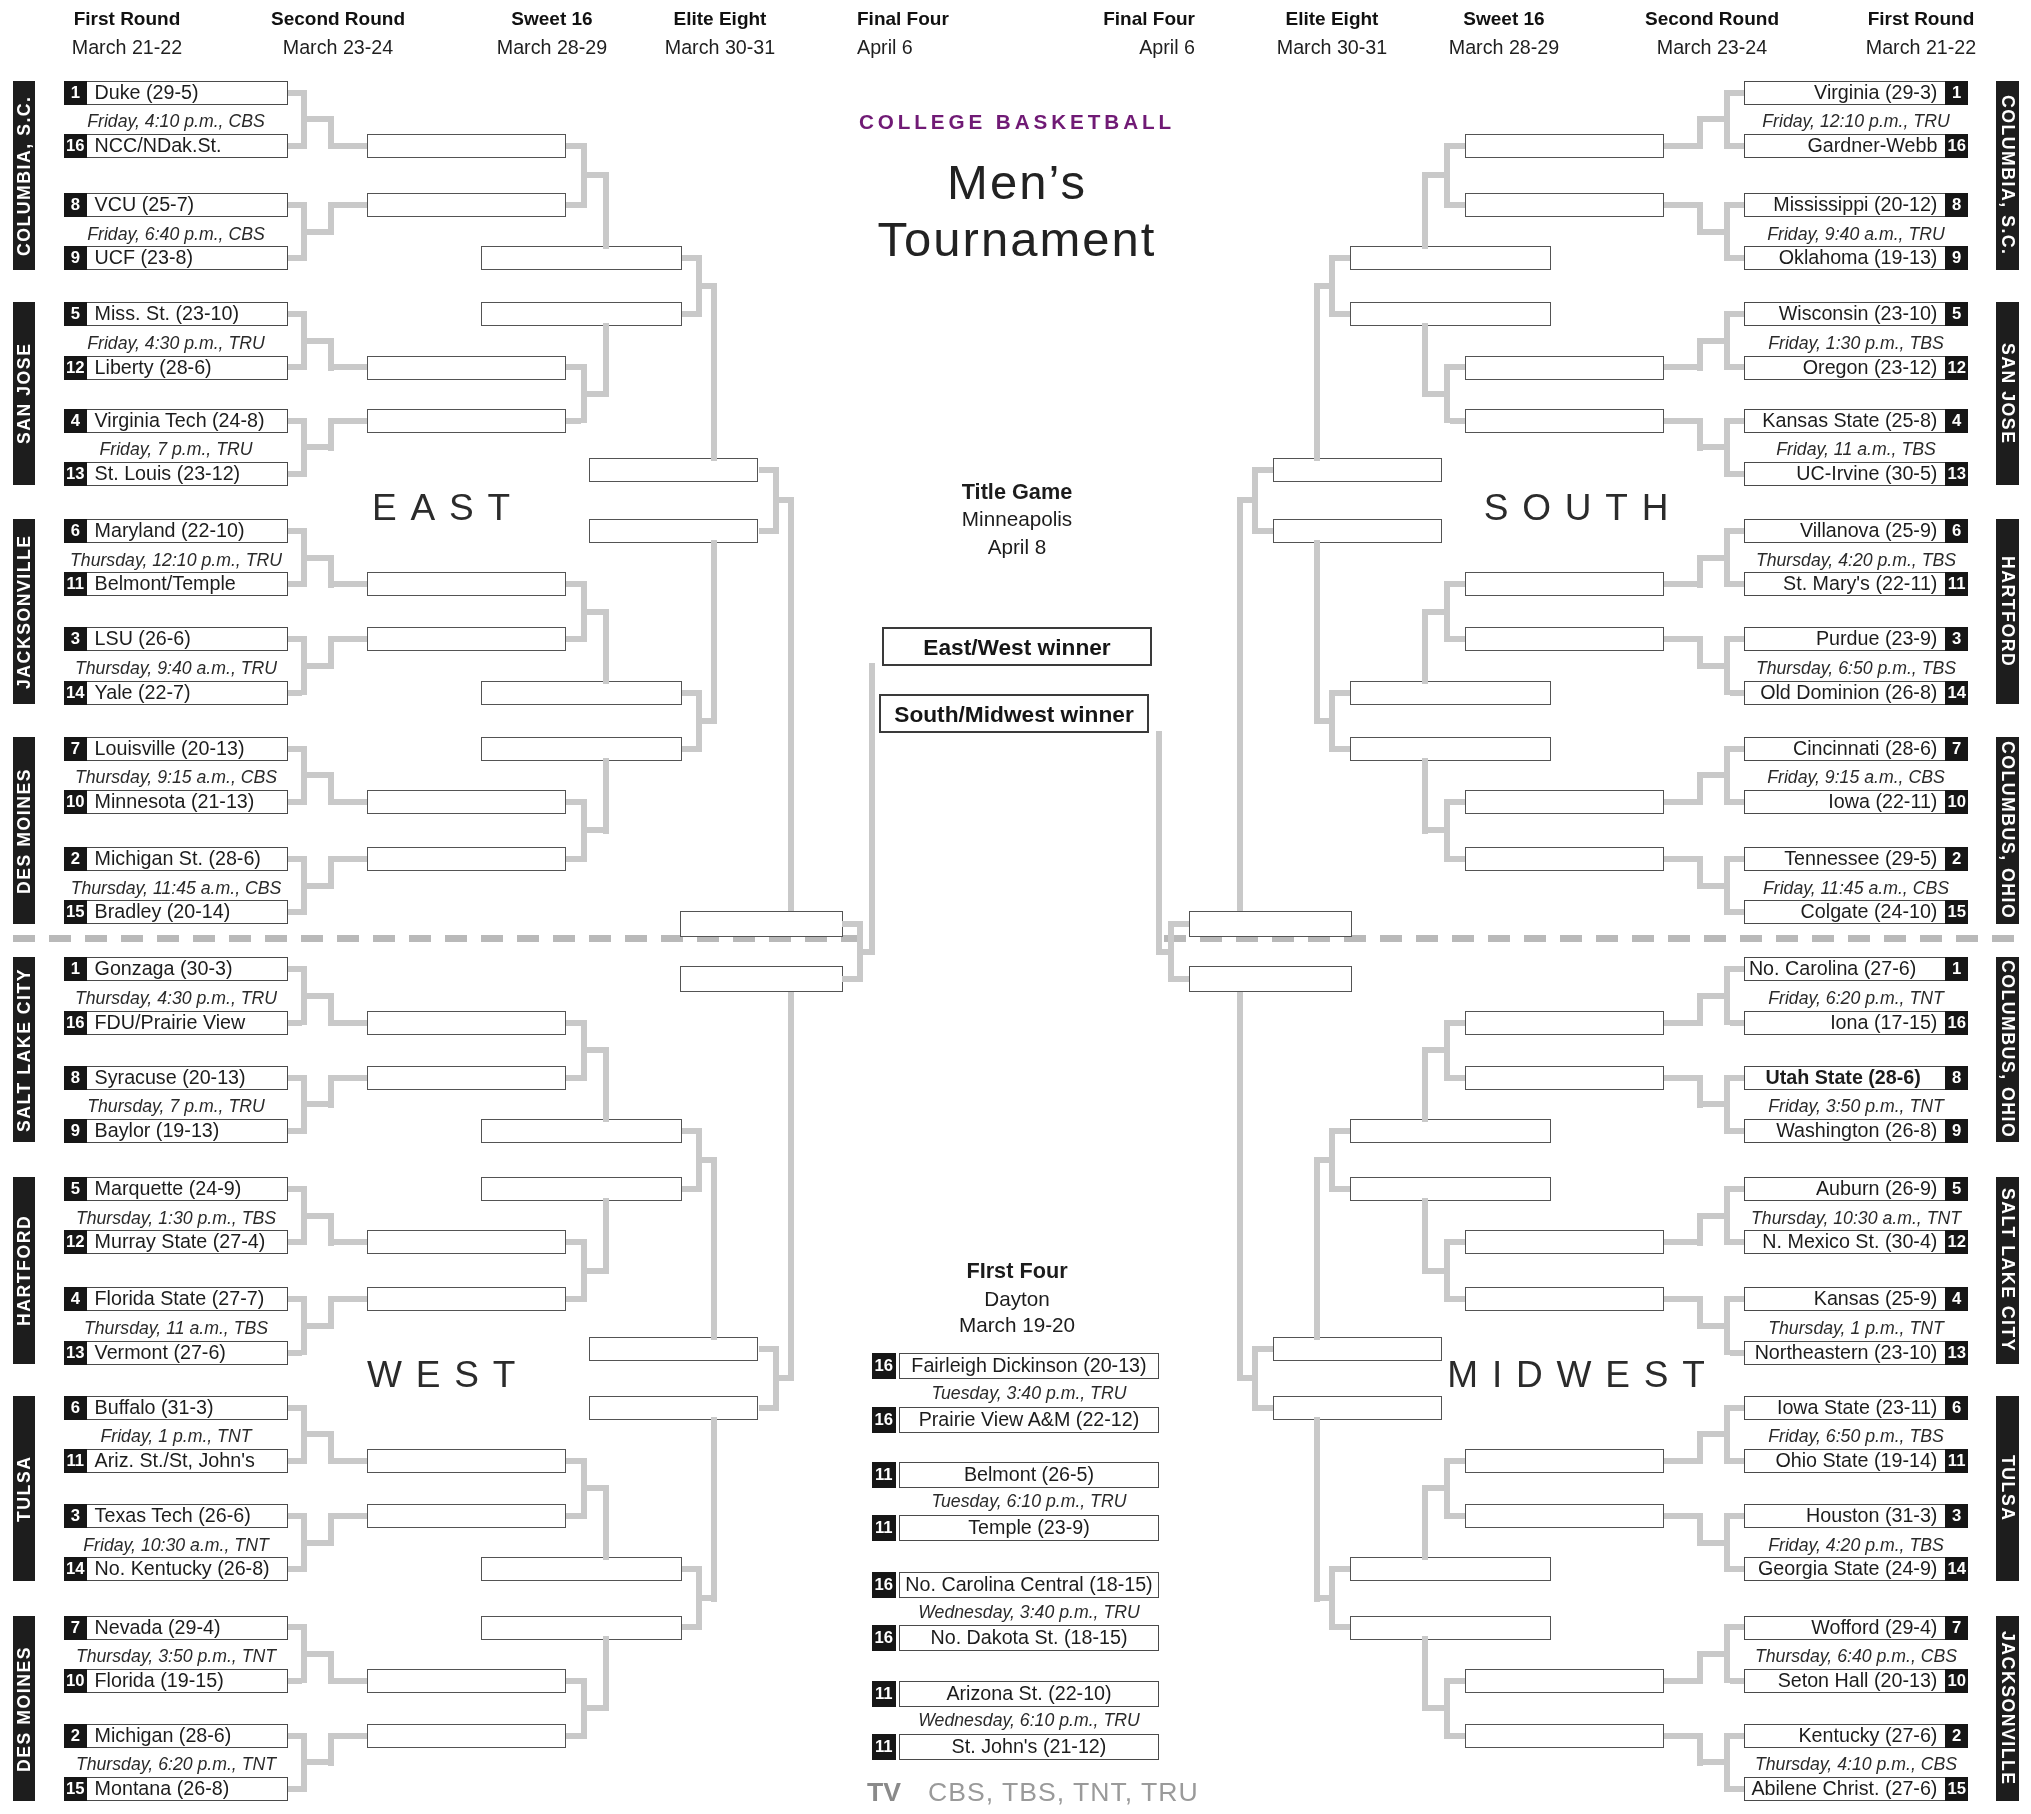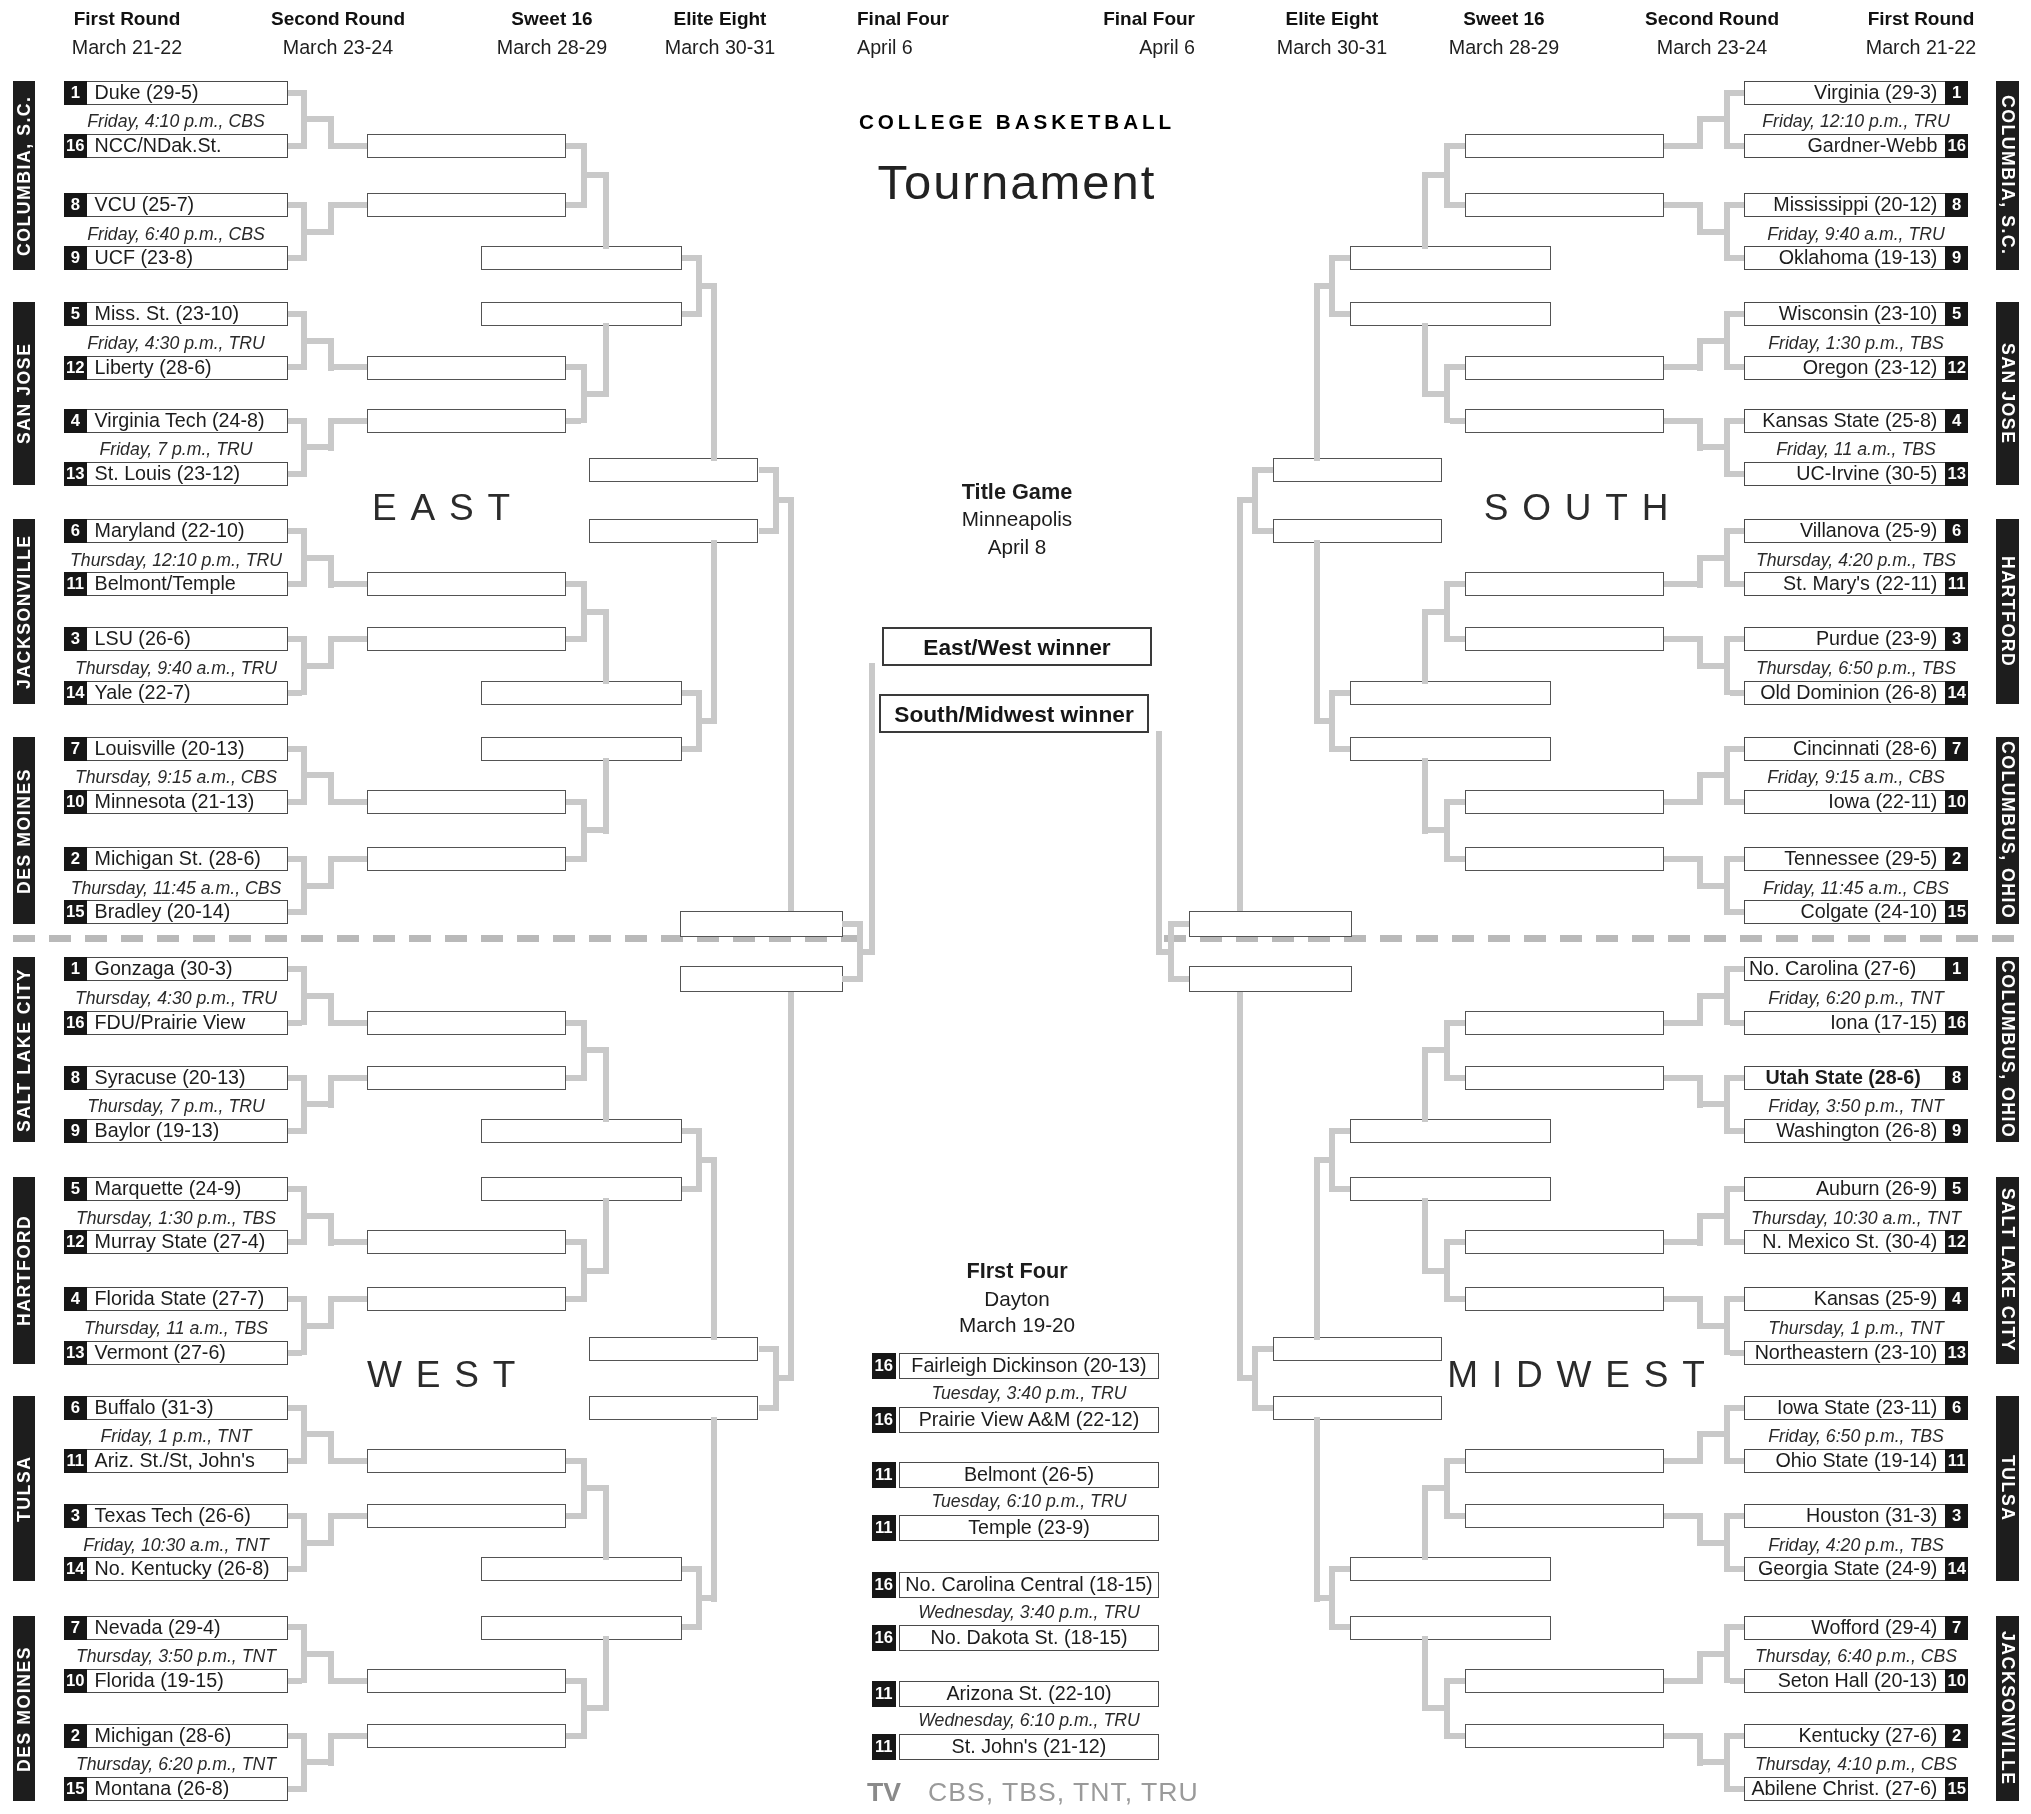--- a/index.html
+++ b/index.html
@@ -28,22 +28,23 @@
   .ffbox{position:absolute;background:#fff;border:1px solid #4a4a4a;box-sizing:border-box;
         font-size:19.7px;text-align:center;line-height:23.6px;white-space:nowrap;}
   .ffseed{position:absolute;width:23.6px;height:25.6px;background:#161616;color:#fff;font-weight:bold;
         font-size:16.7px;text-align:center;line-height:25.6px;}
 </style>
 </head>
 <body>
 
 <div id="stage">
 
-  <div class="abs ctr" style="left:1017px;top:110px;font-weight:bold;font-size:20.7px;letter-spacing:3.9px;color:#000000;">COLLEGE BASKETBALL</div>
+  <div class="abs ctr" style="left:1017px;top:110px;font-weight:bold;font-size:20.7px;letter-spacing:3.9px;color:#701a75;">COLLEGE BASKETBALL</div>
   <div class="abs ctr" style="left:1017px;top:154px;font-size:49px;font-weight:200;letter-spacing:2px;color:#222;line-height:57px;">
+    <div>Men’s</div>
     <div>Tournament</div>
   </div>
 
   <div class="abs ctr" style="left:1017px;top:479px;font-weight:bold;font-size:21.7px;">Title Game</div>
   <div class="abs ctr" style="left:1017px;top:507px;font-size:20.7px;">Minneapolis</div>
   <div class="abs ctr" style="left:1017px;top:535px;font-size:20.7px;">April 8</div>
 
   <div class="winnerbox" style="left:882px;top:627px;width:270px;height:39px;line-height:36px;">East/West winner</div>
   <div class="winnerbox" style="left:879px;top:694px;width:270px;height:39px;line-height:36px;">South/Midwest winner</div>
 

